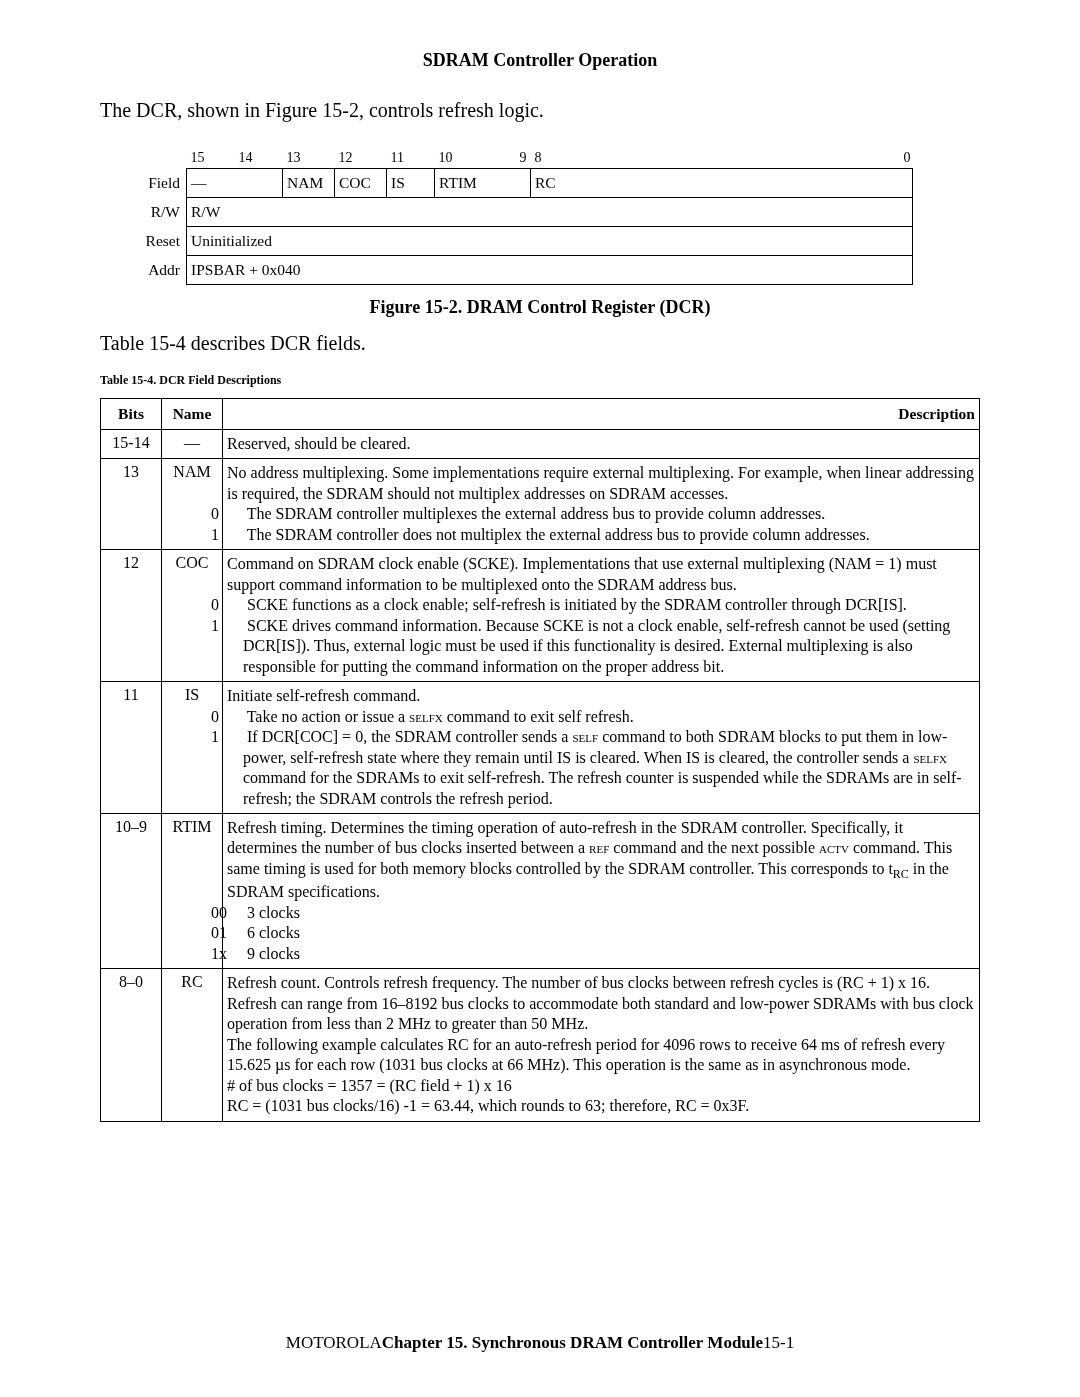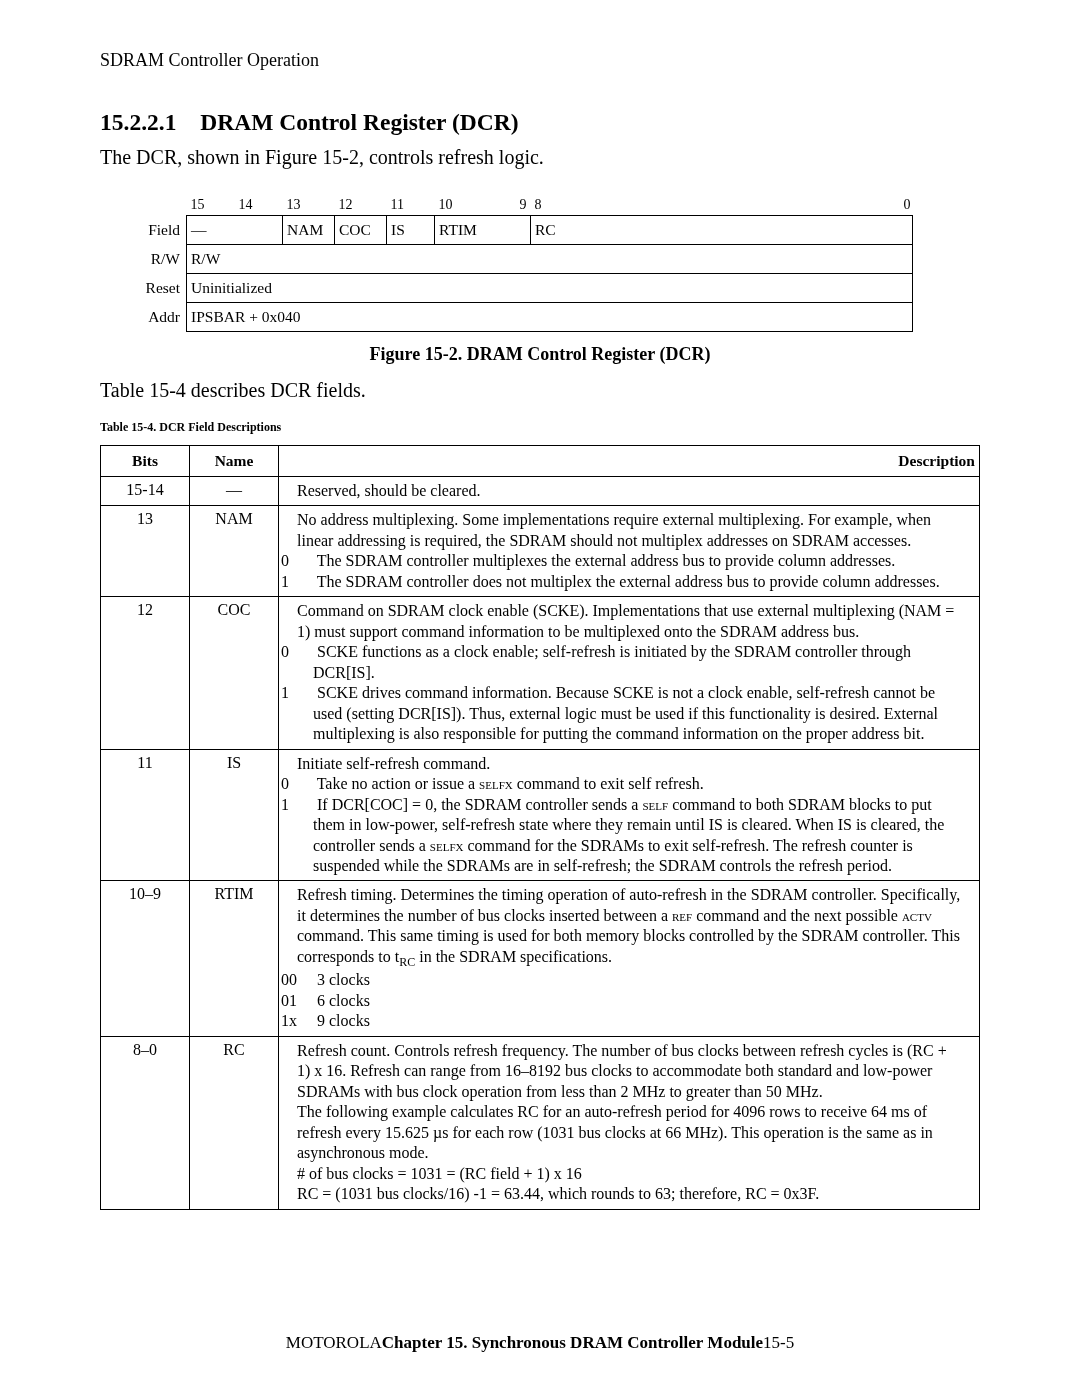--- a/index.html
+++ b/index.html
@@ -11,24 +11,24 @@
     padding: 0;
   }
   .page {
     width: 1080px;
     height: 1397px;
     box-sizing: border-box;
     padding: 50px 100px 40px 100px;
     position: relative;
   }
   .header {
-    text-align: left;
-    font-weight: normal;
+    text-align: center;
+    font-weight: bold;
     font-size: 18px;
-    margin-bottom: 38px;
+    margin-bottom: 28px;
   }
   .h2-line {
     font-weight: bold;
     font-size: 23.5px;
     margin-bottom: 10px;
   }
   .h2-line .secnum { margin-right: 18px; }
   .para { font-size: 20px; margin-bottom: 18px; }
   .register-wrap { margin: 0 0 8px 30px; }
   .register {
@@ -69,21 +69,21 @@
     font-size: 12px;
     margin: 10px 0 10px 0;
   }
   .dcr-table {
     border-collapse: collapse;
     width: 100%;
     font-size: 16px;
   }
   .dcr-table th, .dcr-table td {
     border: 1px solid #000;
-    padding: 4px 18px;
+    padding: 4px 4px;
     vertical-align: top;
   }
   .dcr-table th {
     font-weight: bold;
     text-align: right;
     font-size: 15.5px;
     padding: 6px 4px;
   }
   .dcr-table .bits { width: 52px; text-align: center; }
   .dcr-table .name { width: 52px; text-align: center; }
@@ -105,24 +105,20 @@
     font-size: 17px;
   }
   .footer .center { font-weight: bold; }
 </style>
 </head>
 <body>
 
 <div class="page">
   <div class="header">SDRAM Controller Operation</div>
 
-  <div class="h2-line">
-    <span class="secnum">15.2.2.1</span>
-    <span>DRAM Control Register (DCR)</span>
-  </div>
 
   <div class="para">The DCR, shown in Figure 15-2, controls refresh logic.</div>
 
   <div class="register-wrap">
     <table class="register">
       <tbody>
           <tr>
         <td class="rowlabel"></td>
         <td class="bitnum" style="width:40px">15</td>
         <td class="bitnum" style="width:40px">14</td>
@@ -228,26 +224,26 @@
             </div>
           </td>
         </tr>
         <tr>
           <td class="bits">8–0</td>
           <td class="name">RC</td>
           <td class="desc">
             <div class="desc-block">
               <div>Refresh count. Controls refresh frequency. The number of bus clocks between refresh cycles is (RC + 1) x 16. Refresh can range from 16–8192 bus clocks to accommodate both standard and low-power SDRAMs with bus clock operation from less than 2 MHz to greater than 50 MHz.</div>
               <div>The following example calculates RC for an auto-refresh period for 4096 rows to receive 64 ms of refresh every 15.625 µs for each row (1031 bus clocks at 66 MHz). This operation is the same as in asynchronous mode.</div>
-              <div># of bus clocks = 1031 = (RC field + 1) x 16</div>
+              <div># of bus clocks = 1357 = (RC field + 1) x 16</div>
               <div>RC = (1031 bus clocks/16) -1 = 63.44, which rounds to 63; therefore, RC = 0x3F.</div>
             </div>
           </td>
         </tr>
       </tbody>
   </table>
 
   <div class="footer">
     <span>MOTOROLA</span>
     <span class="center">Chapter 15.  Synchronous DRAM Controller Module</span>
-    <span>15-5</span>
+    <span>15-1</span>
   </div>
 </div>
 
 </body></html>

